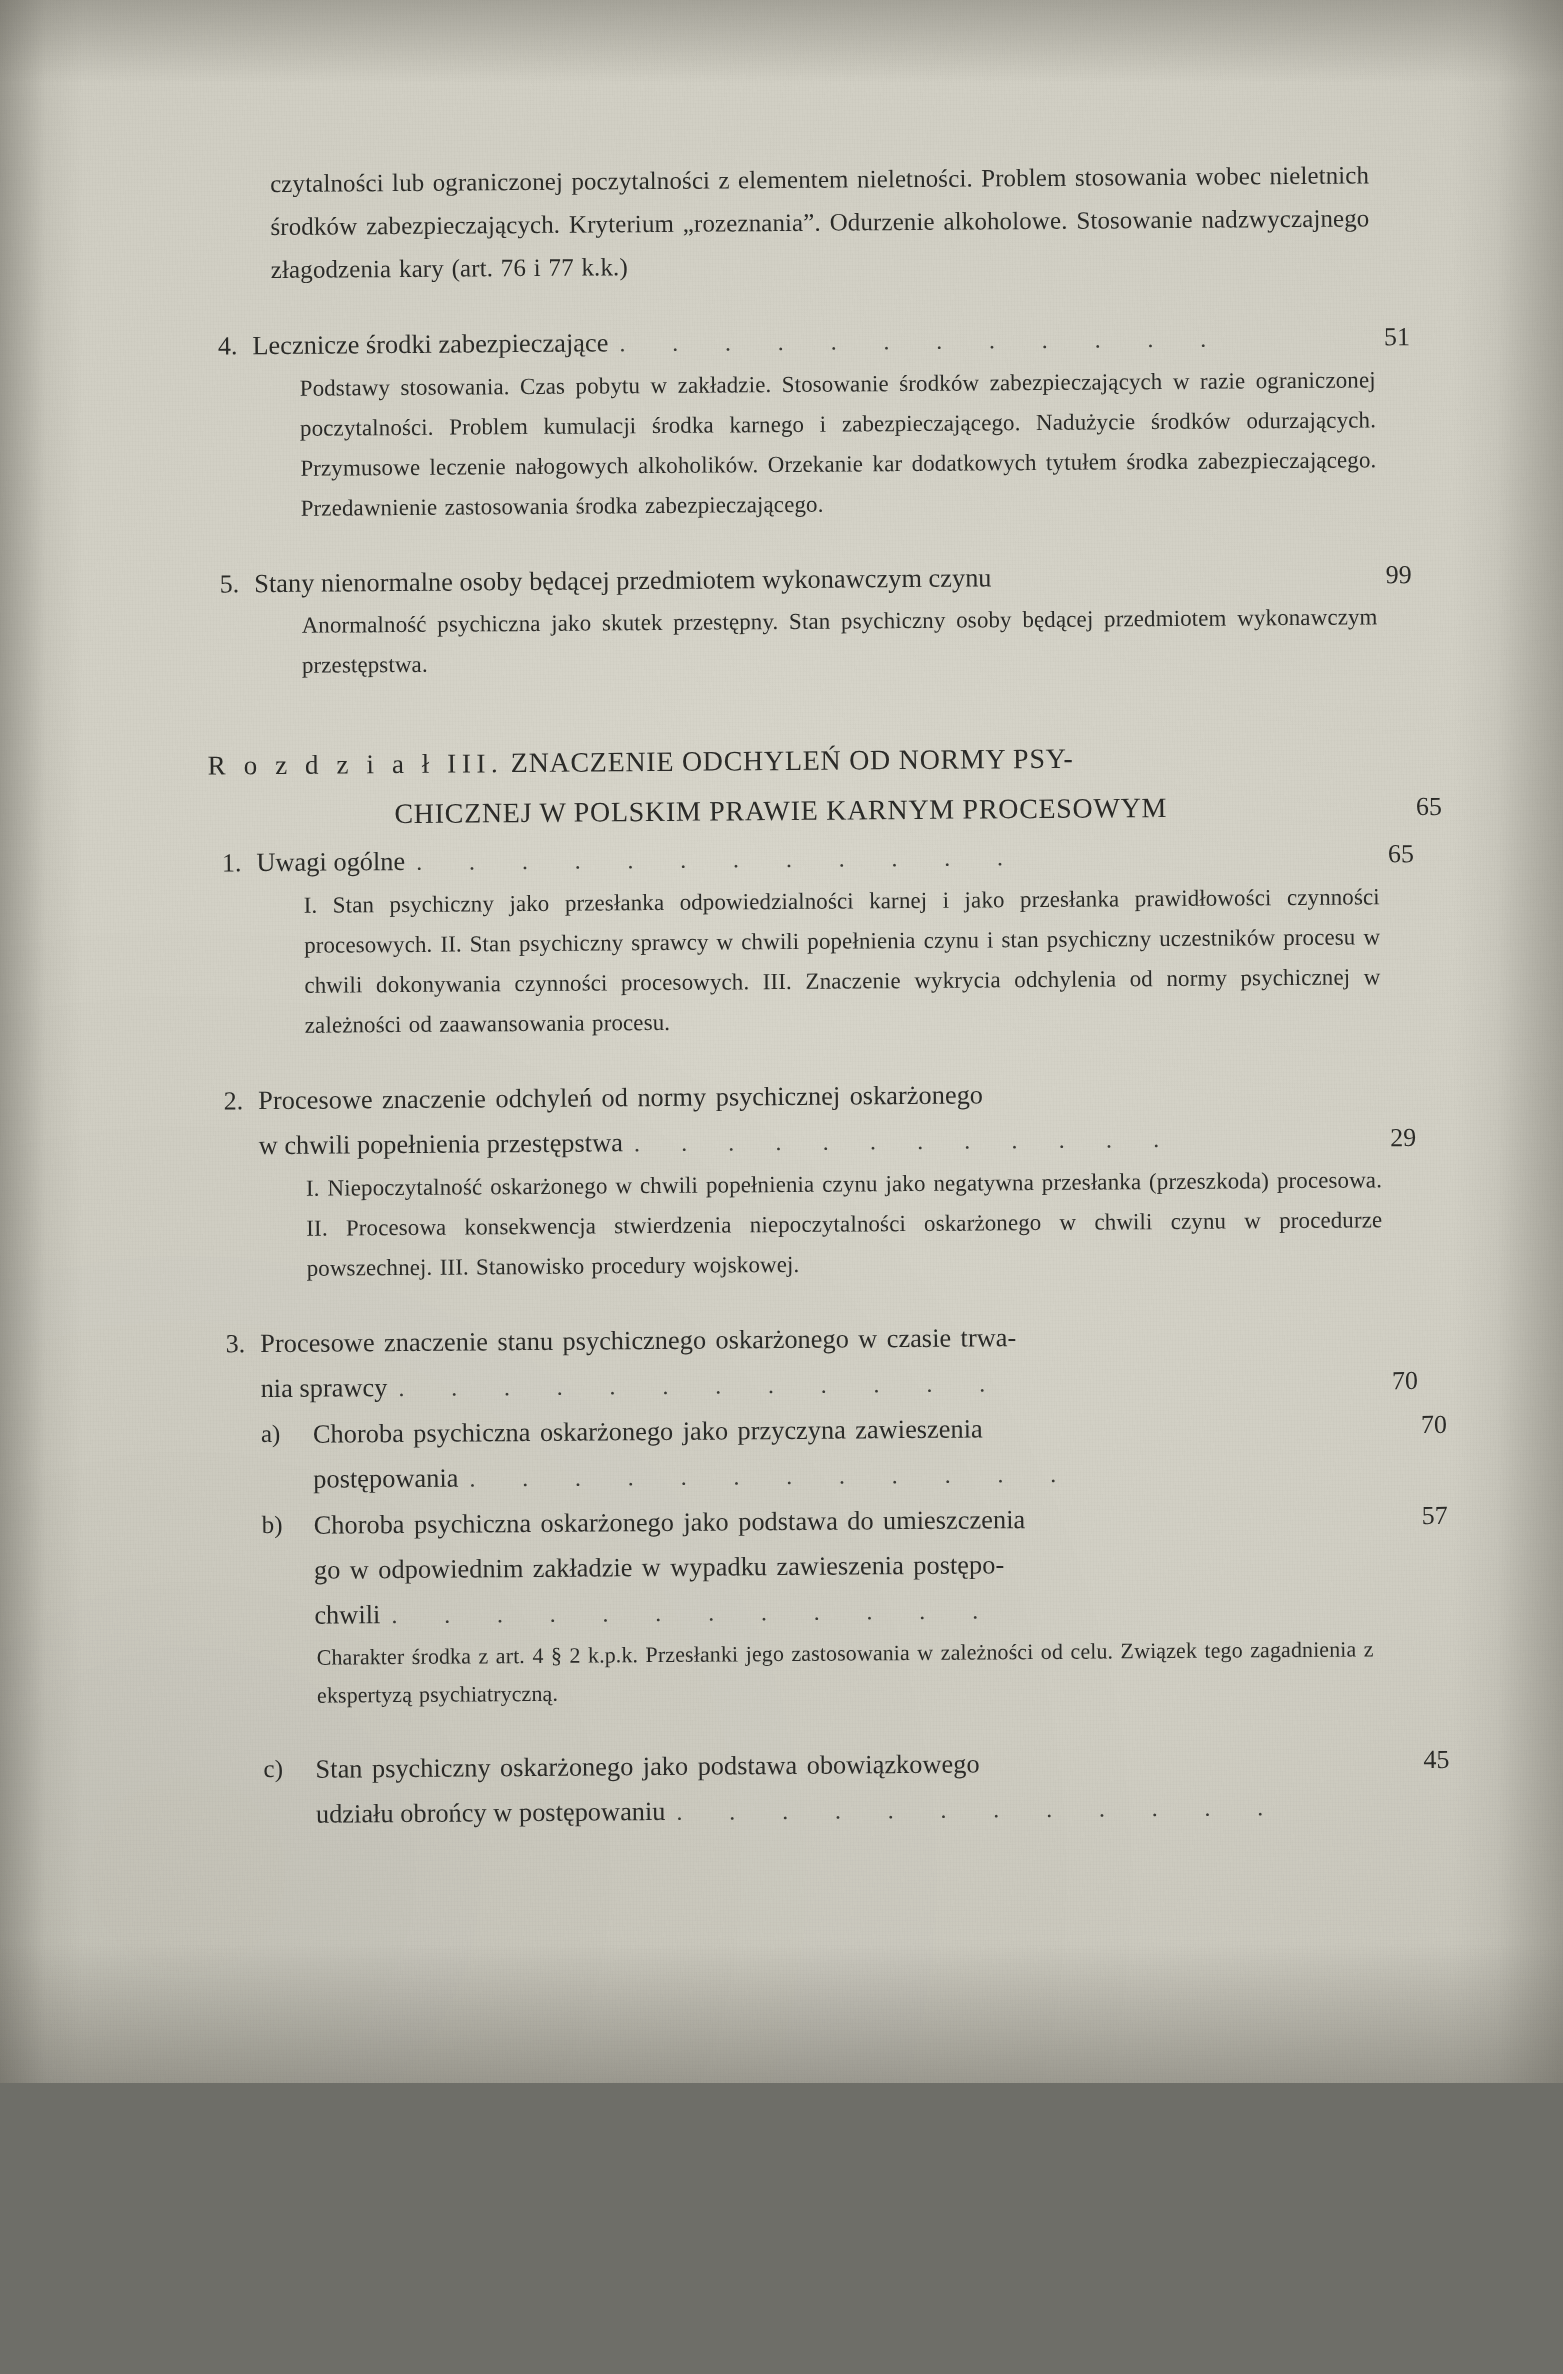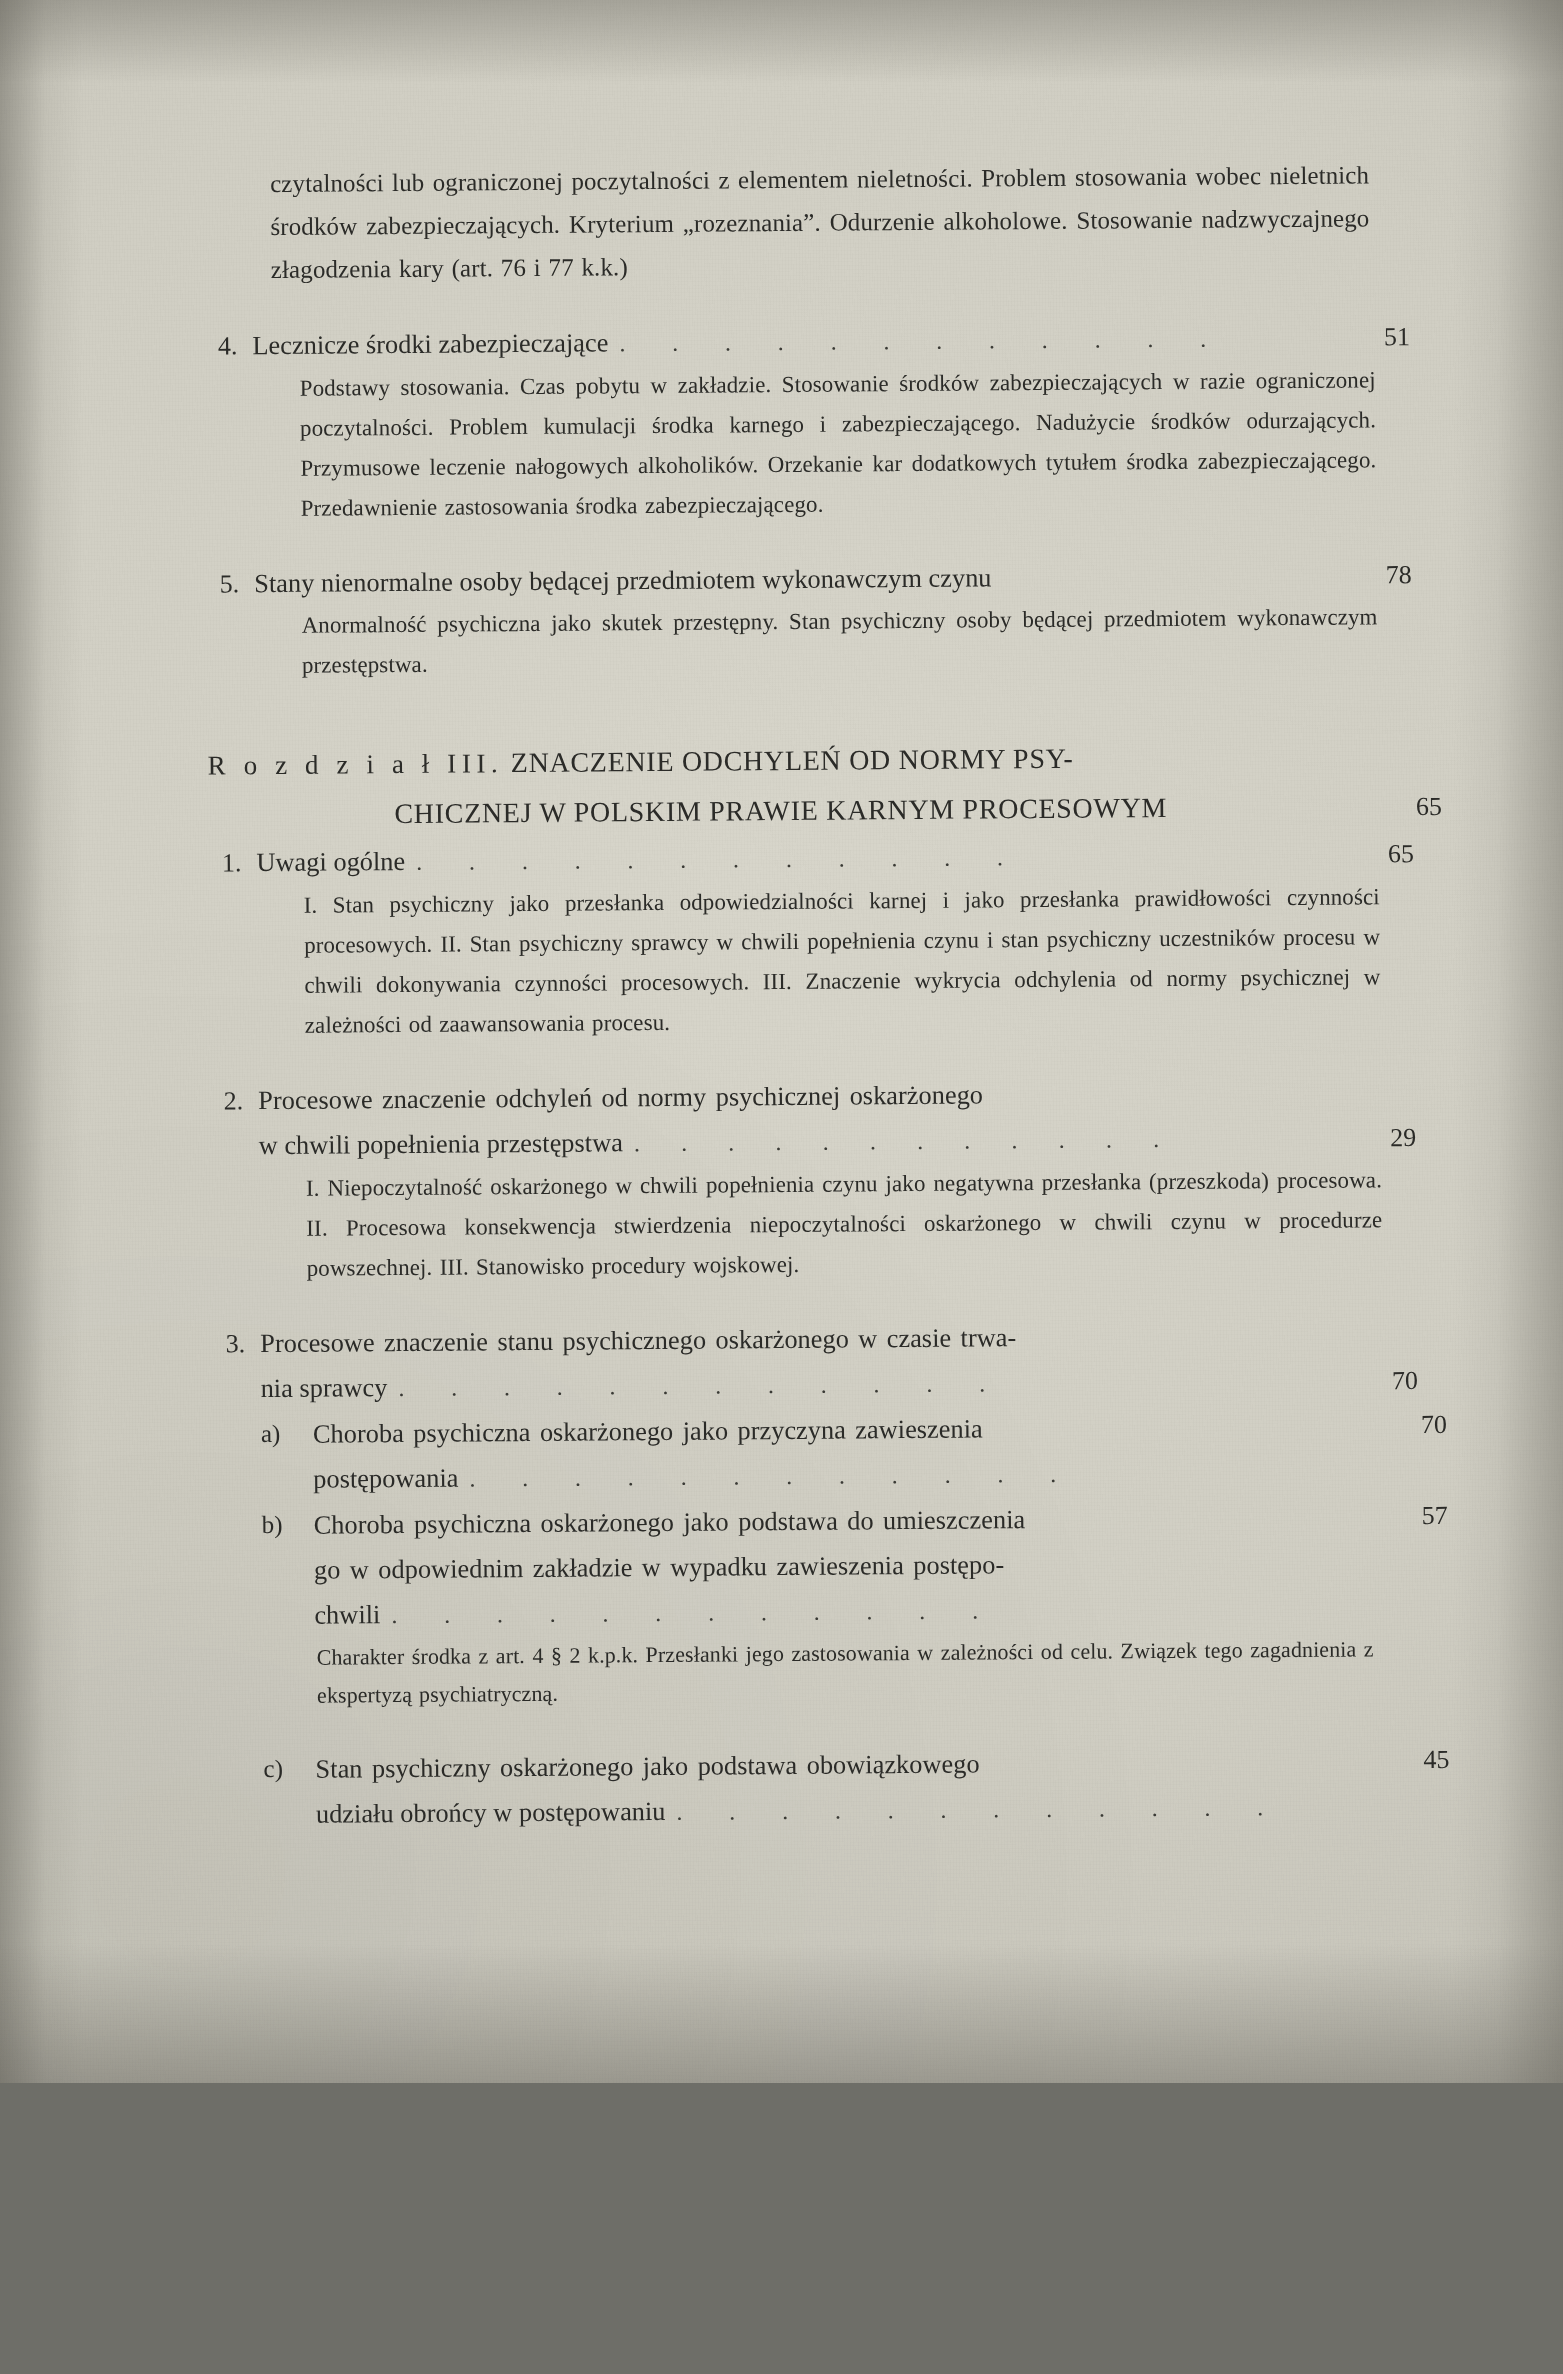--- a/index.html
+++ b/index.html
@@ -241,21 +241,21 @@
 
       <div class="spacer-md"></div>
 
       <div class="entry">
         <div class="num">5.</div>
         <div class="body">
           <div class="titleline">
             <span>Stany nienormalne osoby będącej przedmiotem wykonawczym czynu</span>
           </div>
         </div>
-        <div class="pageno">78</div>
+        <div class="pageno">99</div>
       </div>
       <p class="para sub-para">Anormalność psychiczna jako skutek przestępny. Stan psychiczny osoby będącej przedmiotem wykonawczym przestępstwa.</p>
 
       <div class="chapter">
         <div class="ch-body">
           <div class="ch-line1">
             <span class="ch-label">R o z d z i a ł  III.</span>
             <span class="caps">ZNACZENIE ODCHYLEŃ OD NORMY PSY-</span>
           </div>
           <div class="ch-line2 caps">CHICZNEJ W POLSKIM PRAWIE KARNYM PROCESOWYM</div>

